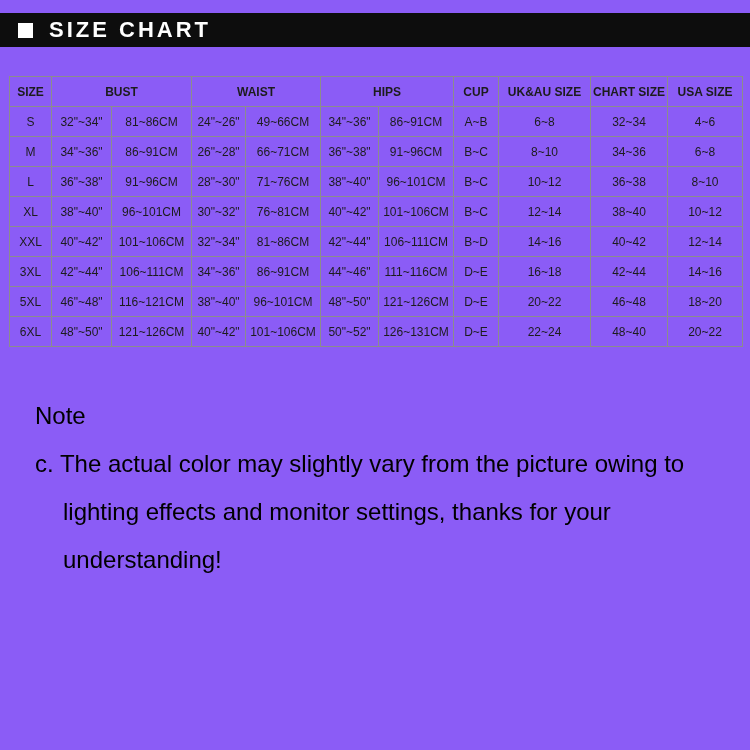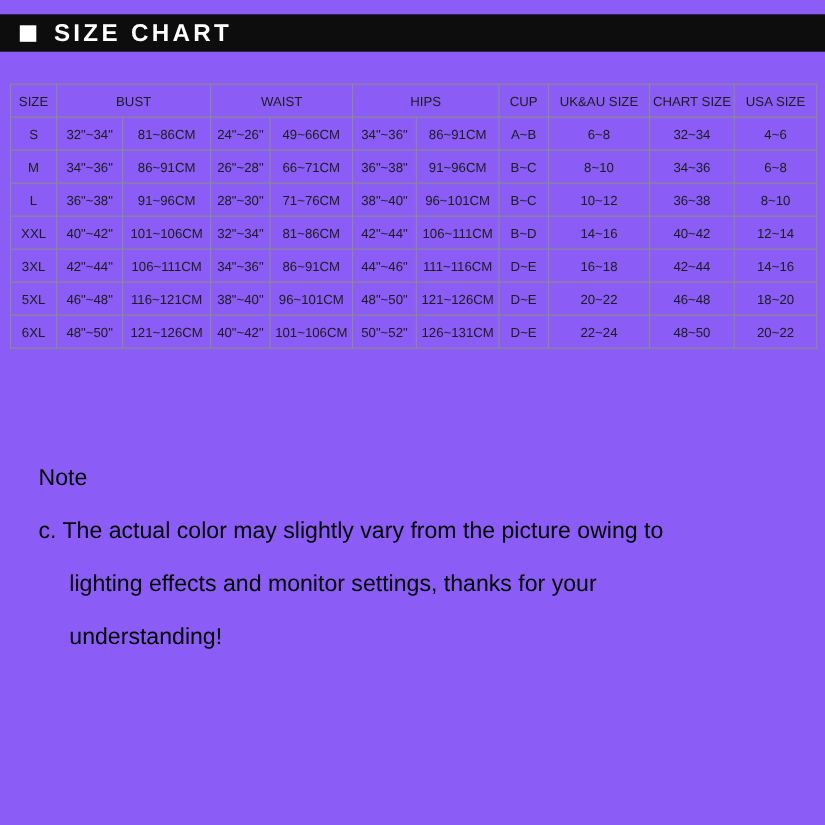--- a/index.html
+++ b/index.html
@@ -53,31 +53,31 @@
     height: 29px;
     padding: 0;
     text-align: center;
     vertical-align: middle;
     font-size: 12px;
     color: #1c1c1c;
     white-space: nowrap;
     overflow: hidden;
   }
   .size-chart th {
-    font-weight: normal;
+    font-weight: bold;
   }
   .size-chart td {
     font-weight: normal;
   }
   .notes {
     position: absolute;
-    top: 411px;
+    top: 392px;
     left: 35px;
     width: 690px;
-    font-size: 21px;
+    font-size: 24px;
     line-height: 48px;
     color: #000000;
   }
   .note-heading {
     white-space: pre-line;
   }
   .note-item {
     padding-left: 28px;
     text-indent: -28px;
     white-space: pre-line;
@@ -151,20 +151,33 @@
         <td>28"~30"</td>
         <td>71~76CM</td>
         <td>38"~40"</td>
         <td>96~101CM</td>
         <td>B~C</td>
         <td>10~12</td>
         <td>36~38</td>
         <td>8~10</td>
       </tr>
       <tr>
+        <td>XL</td>
+        <td>38"~40"</td>
+        <td>96~101CM</td>
+        <td>30"~32"</td>
+        <td>76~81CM</td>
+        <td>40"~42"</td>
+        <td>101~106CM</td>
+        <td>B~C</td>
+        <td>12~14</td>
+        <td>38~40</td>
+        <td>10~12</td>
+      </tr>
+      <tr>
         <td>XXL</td>
         <td>40"~42"</td>
         <td>101~106CM</td>
         <td>32"~34"</td>
         <td>81~86CM</td>
         <td>42"~44"</td>
         <td>106~111CM</td>
         <td>B~D</td>
         <td>14~16</td>
         <td>40~42</td>
@@ -199,21 +212,21 @@
       <tr>
         <td>6XL</td>
         <td>48"~50"</td>
         <td>121~126CM</td>
         <td>40"~42"</td>
         <td>101~106CM</td>
         <td>50"~52"</td>
         <td>126~131CM</td>
         <td>D~E</td>
         <td>22~24</td>
-        <td>48~50</td>
+        <td>48~40</td>
         <td>20~22</td>
       </tr>
     </tbody>
   </table>
 
   <div class="notes">
     <div class="note-heading">Note</div>
     <div class="note-item">c. The actual color may slightly vary from the picture owing to
 lighting effects and monitor settings, thanks for your
 understanding!</div>

